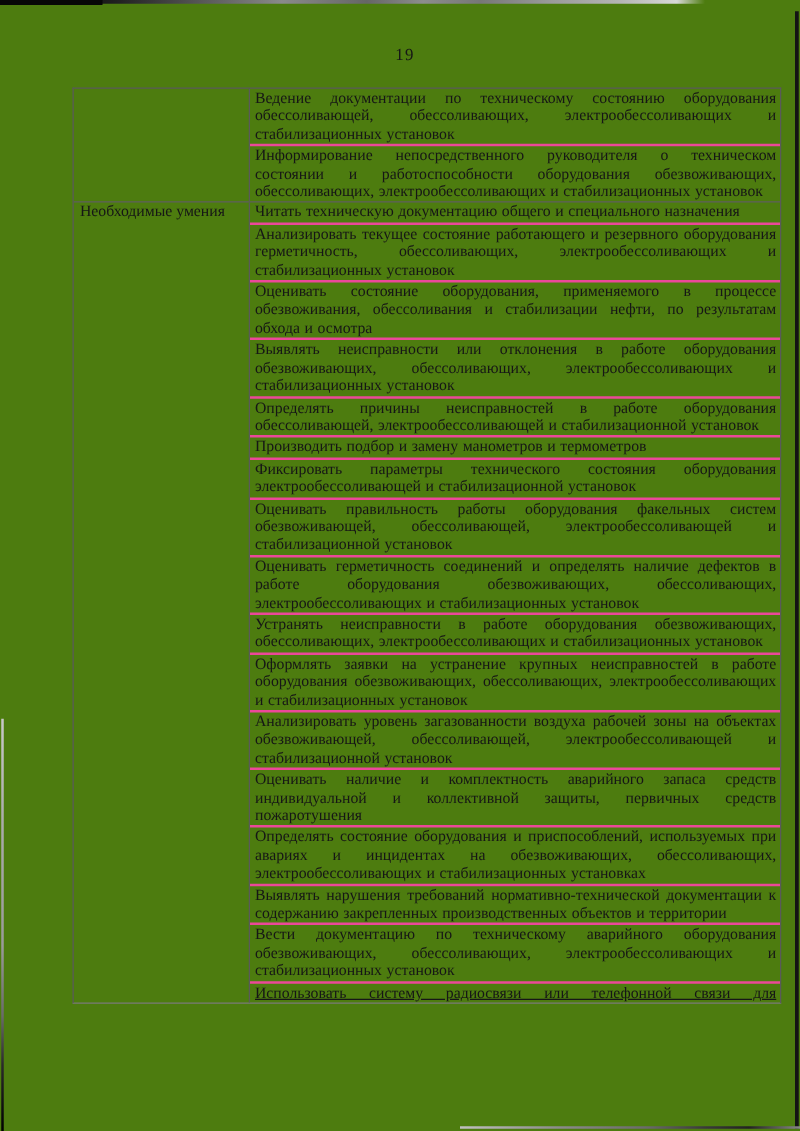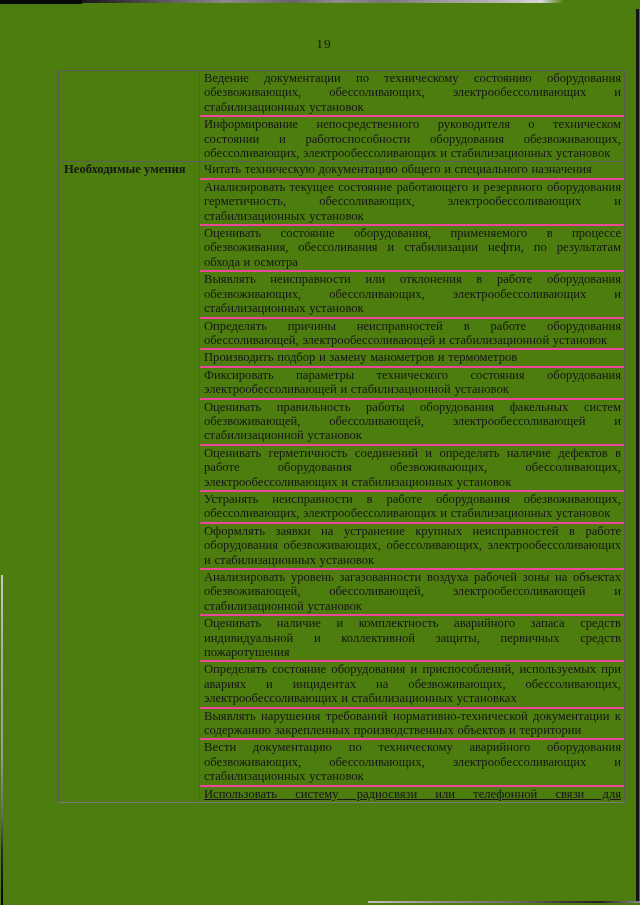--- a/index.html
+++ b/index.html
@@ -80,21 +80,20 @@
     border-top: 1px solid #5f5f5f;
   }
   .label-cell {
     width: 141px;
     flex: 0 0 141px;
     border-right: 1px solid #5a5a5a;
     box-sizing: border-box;
     padding: 0 2px 0 5px;
     font-size: 12.6px;
     line-height: 14.4px;
-    font-weight: bold;
   }
   .rows-cell {
     flex: 1 1 auto;
     min-width: 0;
   }
   .row {
     font-size: 12.6px;
     line-height: 14.4px;
     padding: 0 3px 1px 4px;
     text-align: justify;
@@ -120,21 +119,21 @@
   <div class="scan-left-line"></div>
   <div class="scan-bottom-line"></div>
 
   <div class="page-number">19</div>
 
   <div class="doc-table">
 
     <div class="section">
       <div class="label-cell"></div>
       <div class="rows-cell">
-        <div class="row">Ведение документации по техническому состоянию оборудования обезвоживающих, обессоливающих, электрообессоливающих и стабилизационных установок</div>
+        <div class="row">Ведение документации по техническому состоянию оборудования обессоливающей, обессоливающих, электрообессоливающих и стабилизационных установок</div>
         <div class="row">Информирование непосредственного руководителя о техническом состоянии и работоспособности оборудования обезвоживающих, обессоливающих, электрообессоливающих и стабилизационных установок</div>
       </div>
     </div>
 
     <div class="section">
       <div class="label-cell">Необходимые умения</div>
       <div class="rows-cell">
         <div class="row">Читать техническую документацию общего и специального назначения</div>
         <div class="row">Анализировать текущее состояние работающего и резервного оборудования герметичность, обессоливающих, электрообессоливающих и стабилизационных установок</div>
         <div class="row">Оценивать состояние оборудования, применяемого в процессе обезвоживания, обессоливания и стабилизации нефти, по результатам обхода и осмотра</div>

